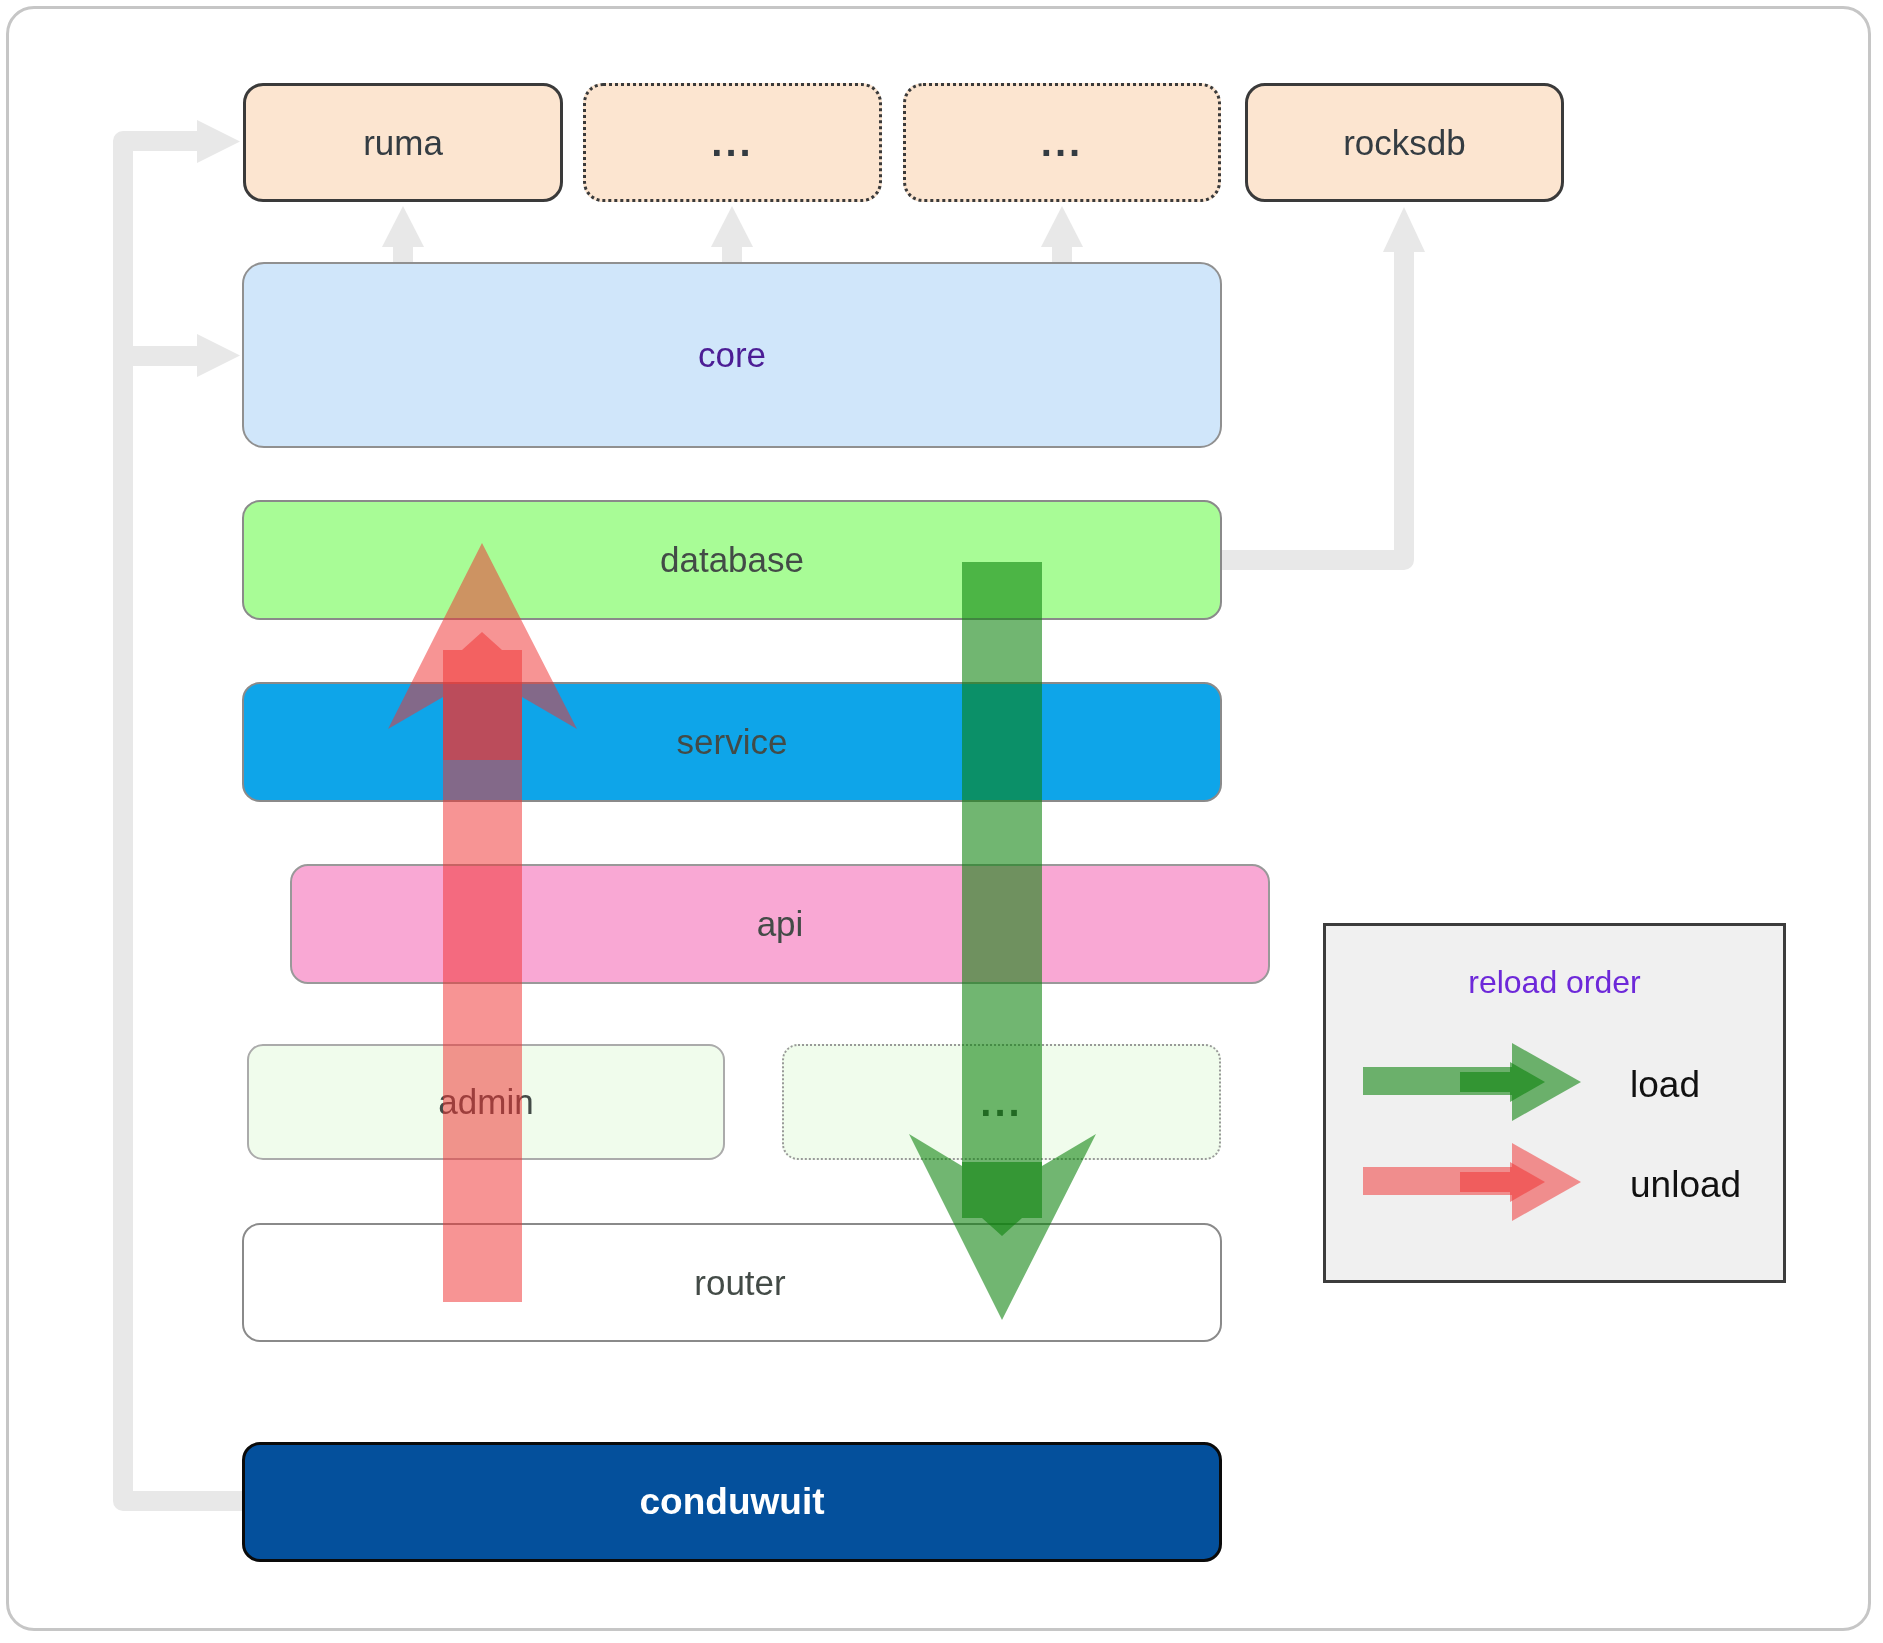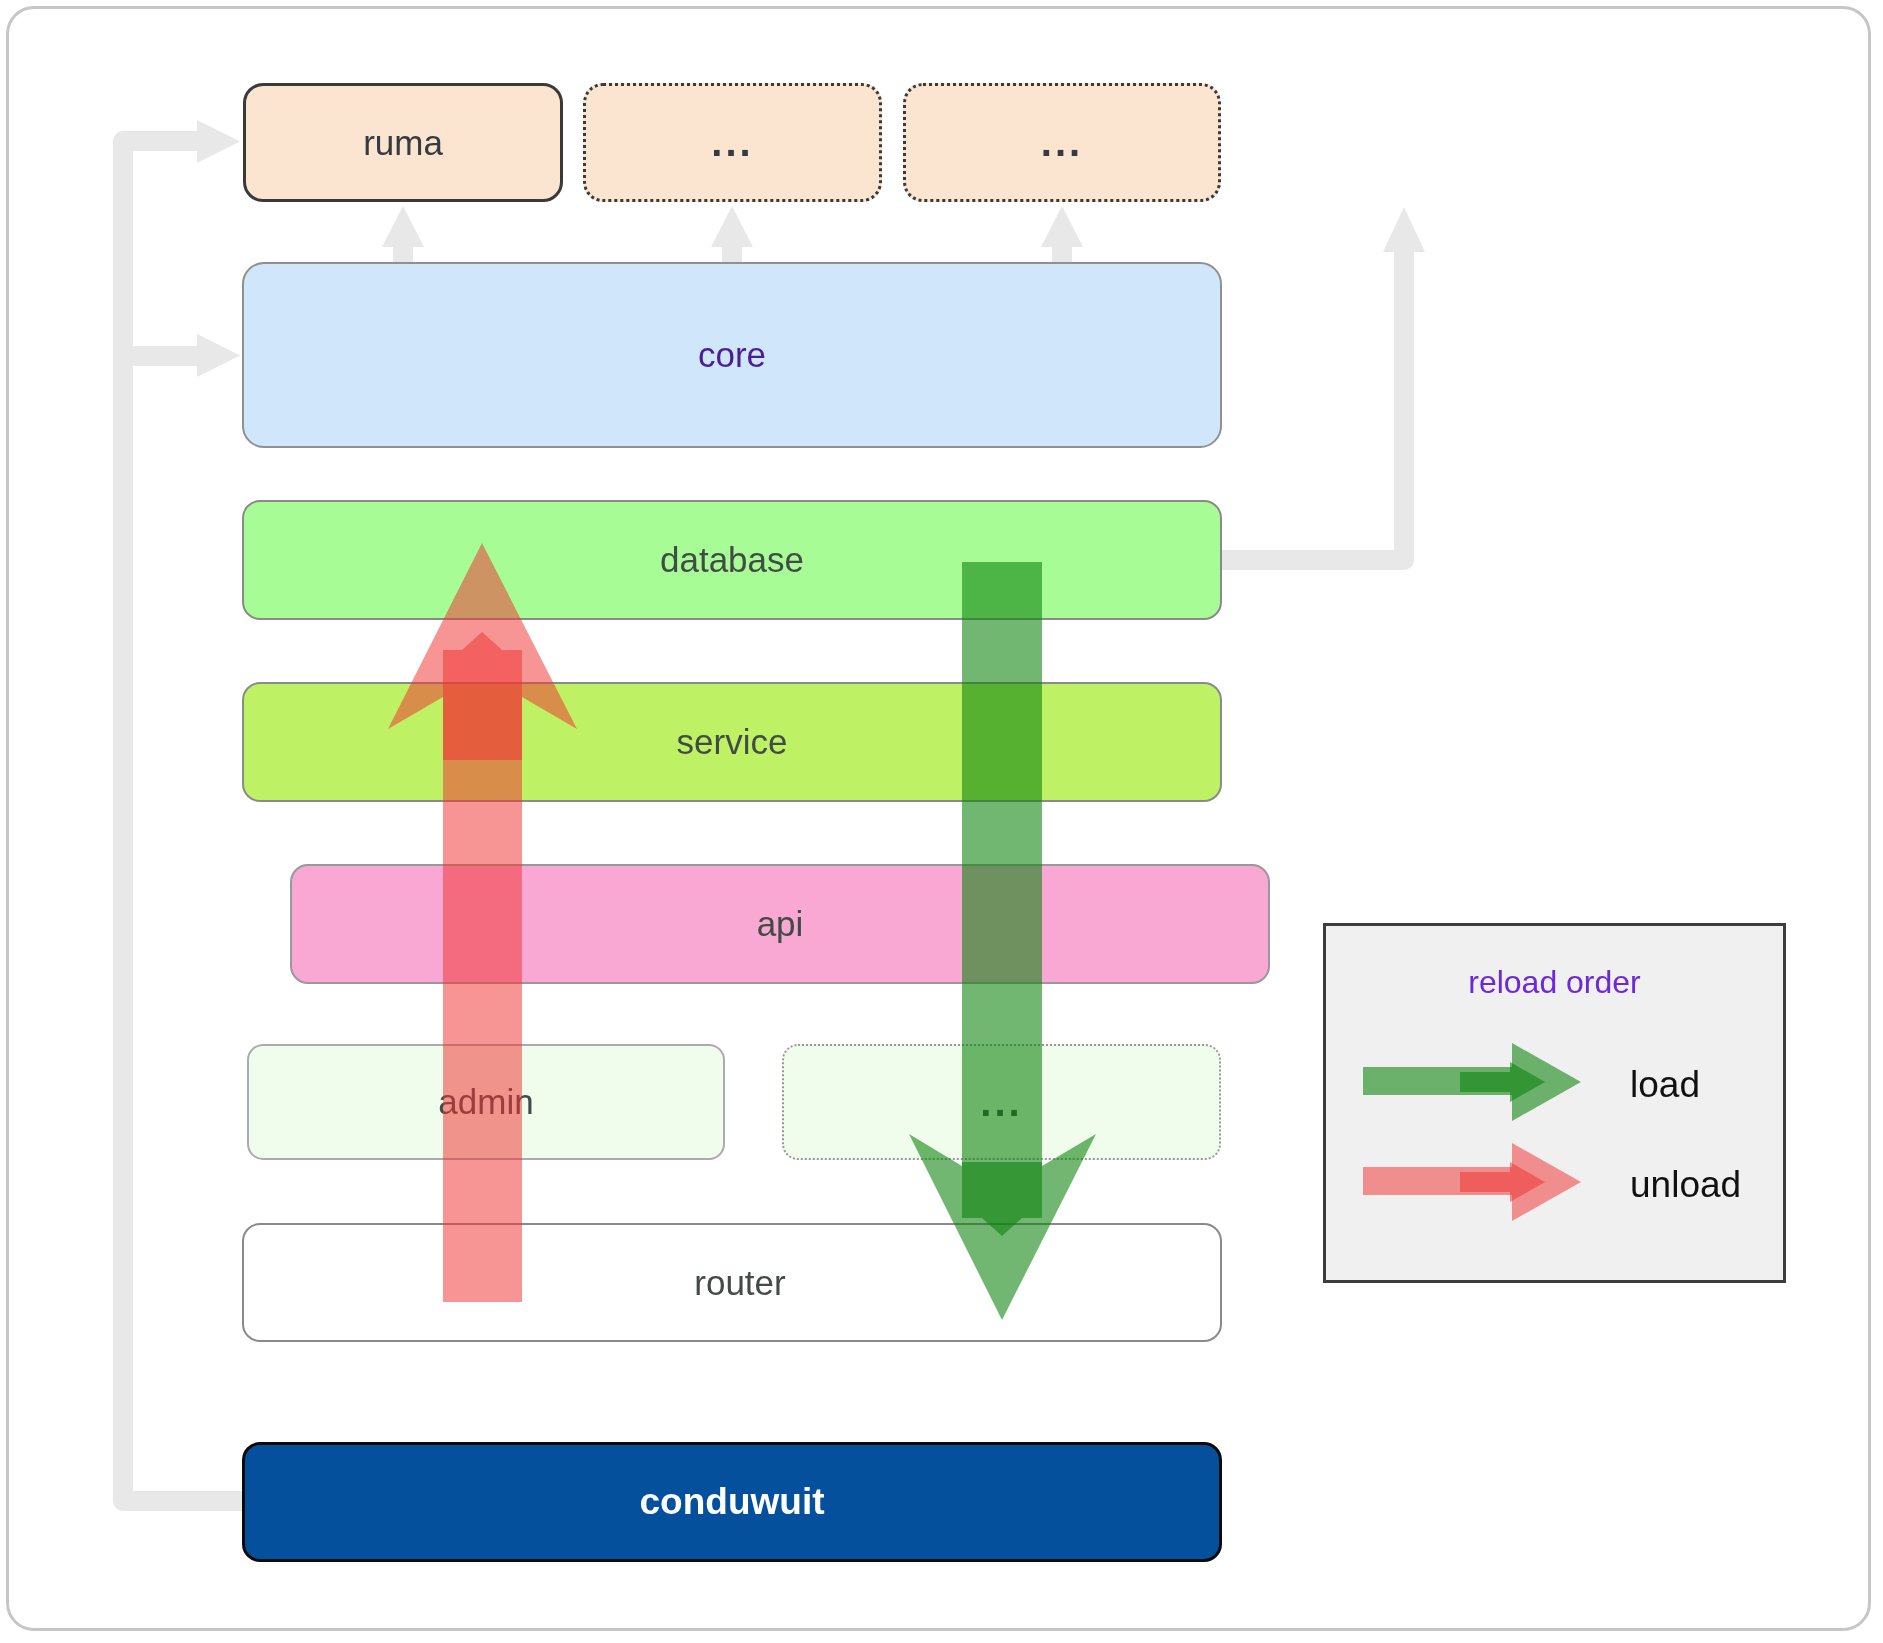--- a/index.html
+++ b/index.html
@@ -14,21 +14,21 @@
   .layer-svg{position:absolute;left:0;top:0;width:1883px;height:1643px;}
   .z1{z-index:1}.z3{z-index:3}
   .box{
     position:absolute;display:flex;align-items:center;justify-content:center;
     box-sizing:border-box;font-size:35px;color:#434b47;z-index:2;
   }
   .b-peach{background:#FCE5D0;border:3px solid #3a3a3a;border-radius:20px;color:#343c42;}
   .b-peach-dotted{background:#FCE5D0;border:3px dotted #3a3a3a;border-radius:20px;color:#343c42;}
   .b-core{background:#D0E6FA;border:2px solid #909090;border-radius:22px;color:#4c1d95;}
   .b-db{background:#A8FC96;border:2px solid #8a8a8a;border-radius:18px;}
-  .b-service{background:#bef264;border:2px solid #8a8a8a;border-radius:18px;}
+  .b-service{background:#0ea5e9;border:2px solid #8a8a8a;border-radius:18px;}
   .b-api{background:#f9a8d4;border:2px solid #999999;border-radius:18px;margin-left:48px;}
   .b-admin{background:#F0FCEC;border:2px solid #ababab;border-radius:16px;}
   .b-admin-dotted{background:#F0FCEC;border:2px dotted #999999;border-radius:16px;}
   .b-router{background:#ffffff;border:2px solid #8a8a8a;border-radius:18px;padding-left:16px;}
   .b-app{background:#04509C;border:3px solid #0a0a0a;border-radius:18px;color:#ffffff;font-weight:600;font-size:37px;}
   .dots{font-size:40px;font-weight:700;letter-spacing:3px;}
   .legend{
     position:absolute;left:1323px;top:923px;width:463px;height:360px;
     background:#F0F0F0;border:3px solid #3c3c3c;box-sizing:border-box;z-index:2;
   }
@@ -68,20 +68,23 @@
 
   <div class="box b-peach" style="left:243px;top:83px;width:320px;height:119px;">
     <span>ruma</span>
   </div>
   <div class="box b-peach-dotted" style="left:583px;top:83px;width:299px;height:119px;">
     <span class="dots">...</span>
   </div>
   <div class="box b-peach-dotted" style="left:903px;top:83px;width:318px;height:119px;">
     <span class="dots">...</span>
   </div>
+  <div class="box b-peach" style="left:1245px;top:83px;width:319px;height:119px;">
+    <span>rocksdb</span>
+  </div>
 
   <div class="box b-core" style="left:242px;top:262px;width:980px;height:186px;">
     <span>core</span>
   </div>
   <div class="box b-db" style="left:242px;top:500px;width:980px;height:120px;">
     <span>database</span>
   </div>
   <div class="box b-service" style="left:242px;top:682px;width:980px;height:120px;">
     <span>service</span>
   </div>

